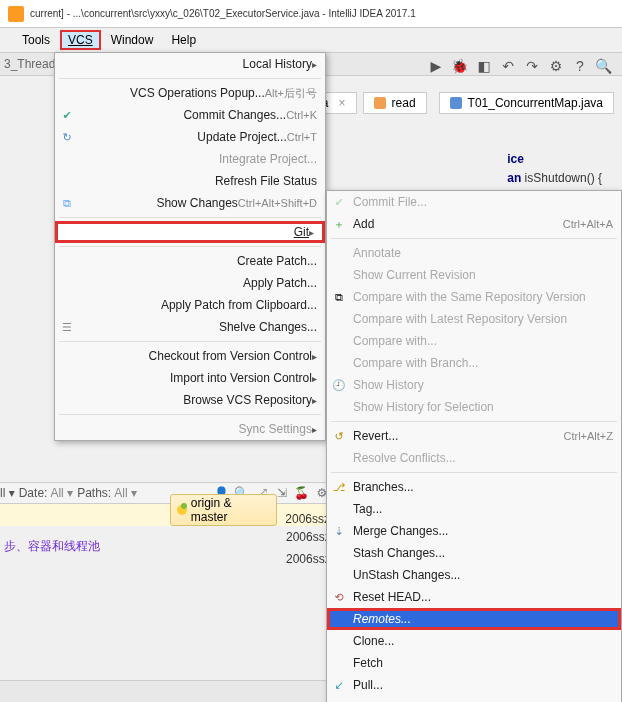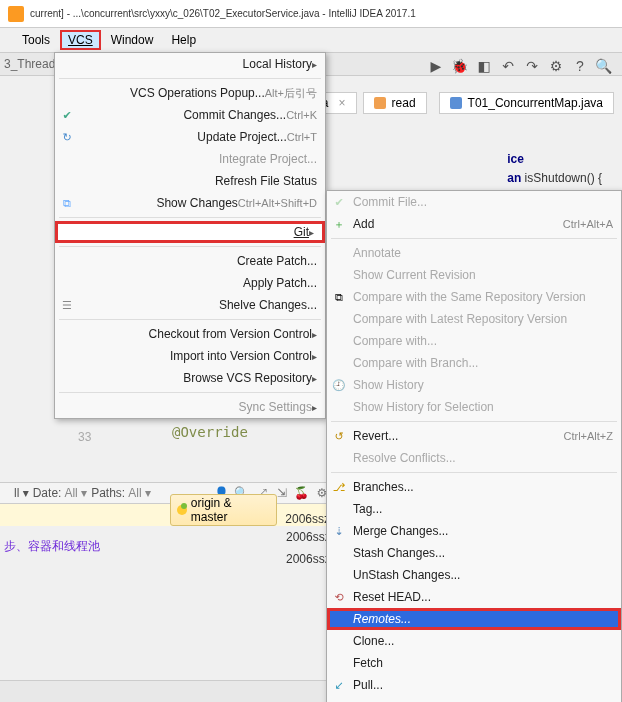--- a/index.html
+++ b/index.html
@@ -34,21 +34,21 @@
 .mitem.git-hl .lbl { text-decoration: underline; font-weight: 500; }
 .msep { height: 1px; background: #ddd; margin: 3px 4px; }
 .micon { position: absolute; left: 5px; width: 14px; height: 14px; display: flex; align-items: center; justify-content: center; font-size: 11px; }
 .menu2 { position: absolute; top: 190px; left: 326px; width: 296px; background: #f8f8f8; border: 1px solid #aaa; box-shadow: 2px 2px 6px rgba(0,0,0,0.3); z-index: 11; }
 .mitem.selected { background: #2e6ade; }
 .mitem.selected .lbl { color: #fff; font-style: italic; }
 .mitem.remotes-hl { border: 3px solid #e03030; padding-left: 23px; }
 .menu2 .mitem.disabled .lbl { color: #aaa; }
 .gutter { position: absolute; left: 78px; top: 398px; font-family: Consolas, monospace; font-size: 14px; color: #aaa; line-height: 26px; }
 .code-ov { position: absolute; left: 172px; top: 424px; font-family: Consolas, monospace; font-size: 14px; color: #7f8c4a; }
-.log-hdr { position: absolute; top: 482px; left: 0; height: 22px; border-top: 1px solid #ccc; border-bottom: 1px solid #ccc; width: 330px; background: #f4f4f4; display: flex; align-items: center; padding-left: 14px; gap: 4px; }
+.log-hdr { position: absolute; top: 482px; left: 0; height: 22px; border-top: 1px solid #ccc; border-bottom: 1px solid #ccc; width: 330px; background: #f4f4f4; display: flex; align-items: center; padding-left: 0; gap: 4px; }
 .lh { color: #555; font-size: 11px; }
 .lh .dd { color: #888; }
 .lhicon { width: 16px; height: 16px; display: inline-flex; align-items: center; justify-content: center; color: #777; }
 .log-area { position: absolute; top: 504px; left: 0; width: 330px; }
 .log-row { height: 22px; display: flex; align-items: center; padding-left: 170px; gap: 8px; }
 .log-row.hl { background: #fff8d8; align-items: flex-end; }
 .branch-pill { background: linear-gradient(#fff2d0,#ffe9b0); border: 1px solid #d8c070; border-radius: 3px; padding: 1px 6px; font-size: 11px; display: inline-flex; align-items: center; gap: 4px; }
 .bp-dot { width: 10px; height: 10px; background: #ffcc33; border-radius: 50%; position: relative; }
 .bp-dot::after { content: ""; position: absolute; left: 4px; top: -2px; width: 6px; height: 6px; background: #7bbf3a; border-radius: 50%; }
 .log-txt { color: #333; font-size: 12px; }
@@ -146,20 +146,23 @@
       <span class="arrow">▸</span>
     </div>
   <div class="msep"></div>
   <div class="mitem">
       <span class="lbl">Create Patch...</span>
     </div>
   <div class="mitem">
       <span class="lbl">Apply Patch...</span>
     </div>
   <div class="mitem">
+      <span class="lbl">Apply Patch from Clipboard...</span>
+    </div>
+  <div class="mitem">
       <span class="micon" style="color:#888;">☰</span>
       <span class="lbl">Shelve Changes...</span>
     </div>
   <div class="msep"></div>
   <div class="mitem">
       <span class="lbl">Checkout from Version Control</span>
       <span class="arrow">▸</span>
     </div>
   <div class="mitem">
       <span class="lbl">Import into Version Control</span>

